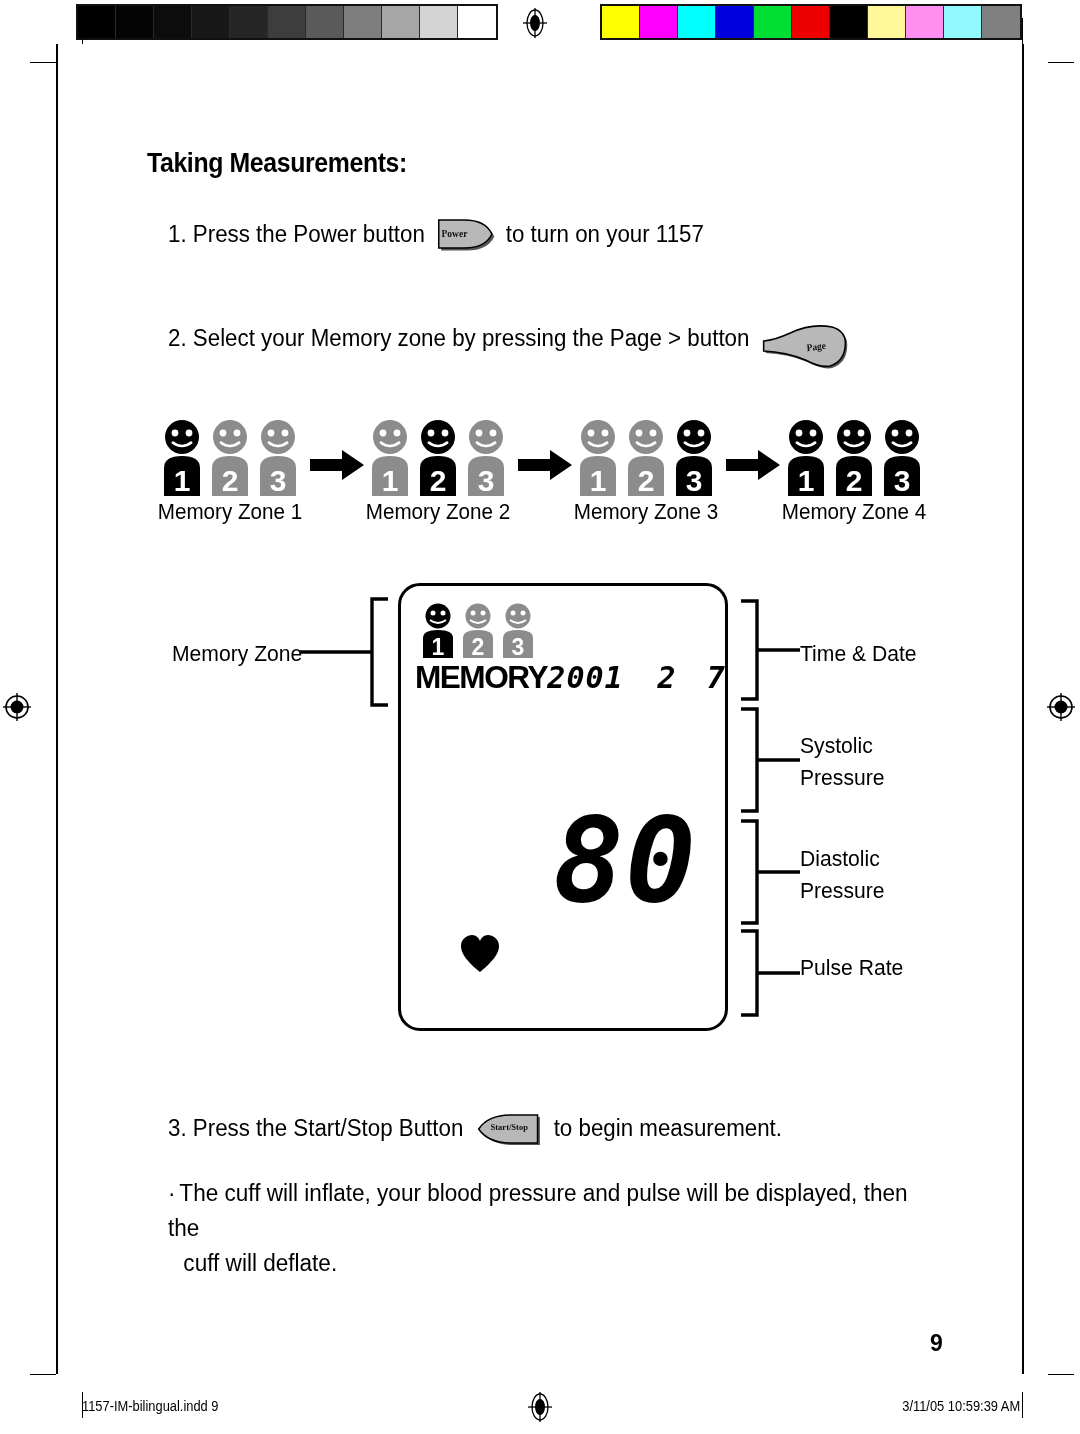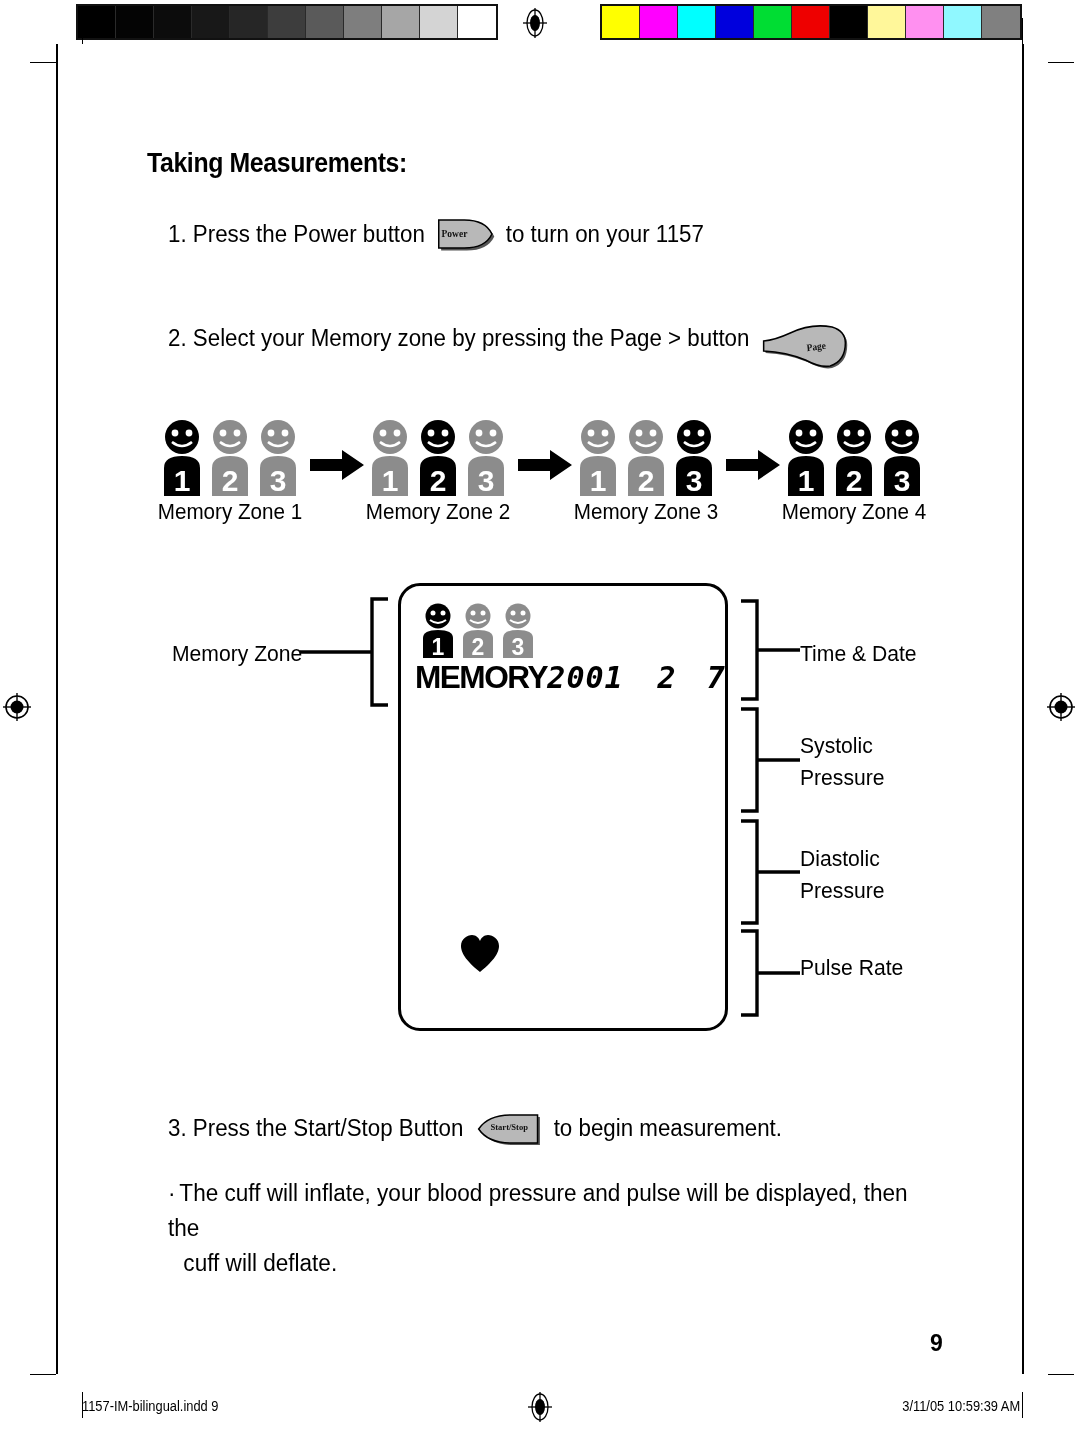--- a/index.html
+++ b/index.html
@@ -622,20 +622,21 @@
     </div>
 
 
     <div id="lcd-memrow">
       <span id="lcd-memword">MEMORY</span>
       <span id="lcd-year" class="seven-seg">2001</span>
       <span id="lcd-month" class="seven-seg">2</span>
       <span id="lcd-day" class="seven-seg">7</span>
     </div>
 
+    <div id="lcd-diastolic" class="seven-seg">80</div>
 
     <div id="lcd-heart">
       <svg viewBox="0 0 42 40" width="42" height="40">
         <path d="M21 38 C6 26 2 18 2 12 C2 5 8 1 13 1 C17 1 20 4 21 7 C22 4 25 1 29 1 C34 1 40 5 40 12 C40 18 36 26 21 38 Z" fill="#000"></path>
       </svg>
     </div>
   </div>
 
   <div class="bracket" style="left:300px; top:596px;">
     <svg viewBox="0 0 90 112" width="90" height="112">

